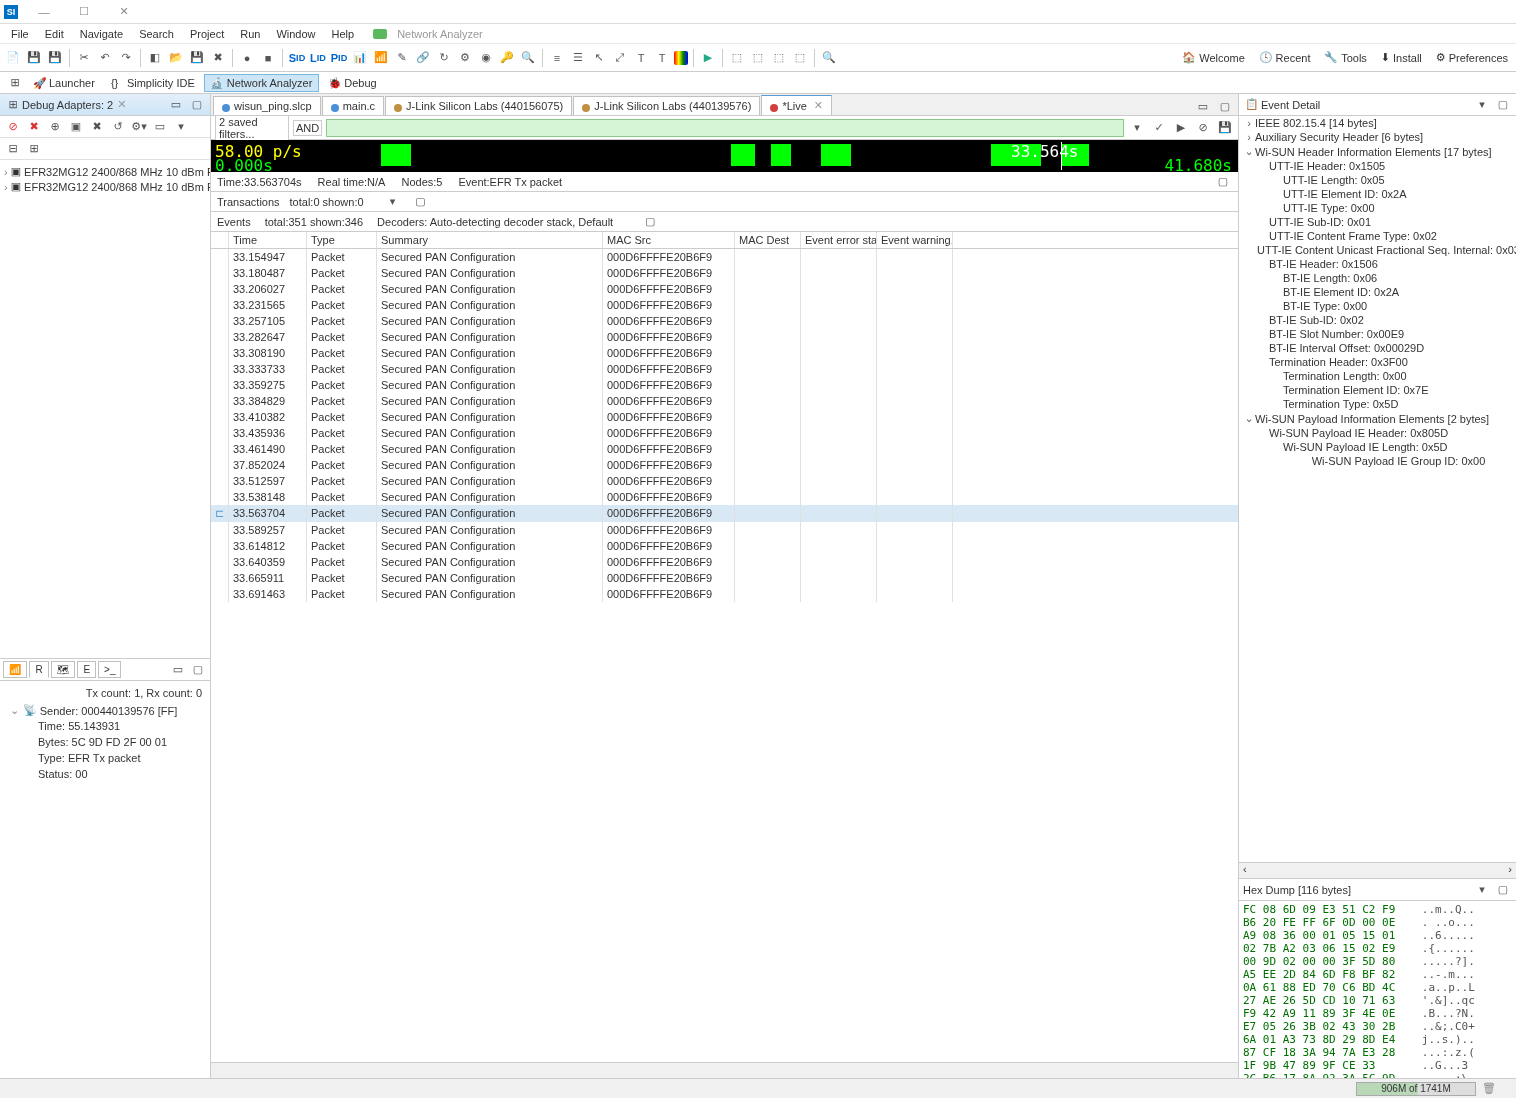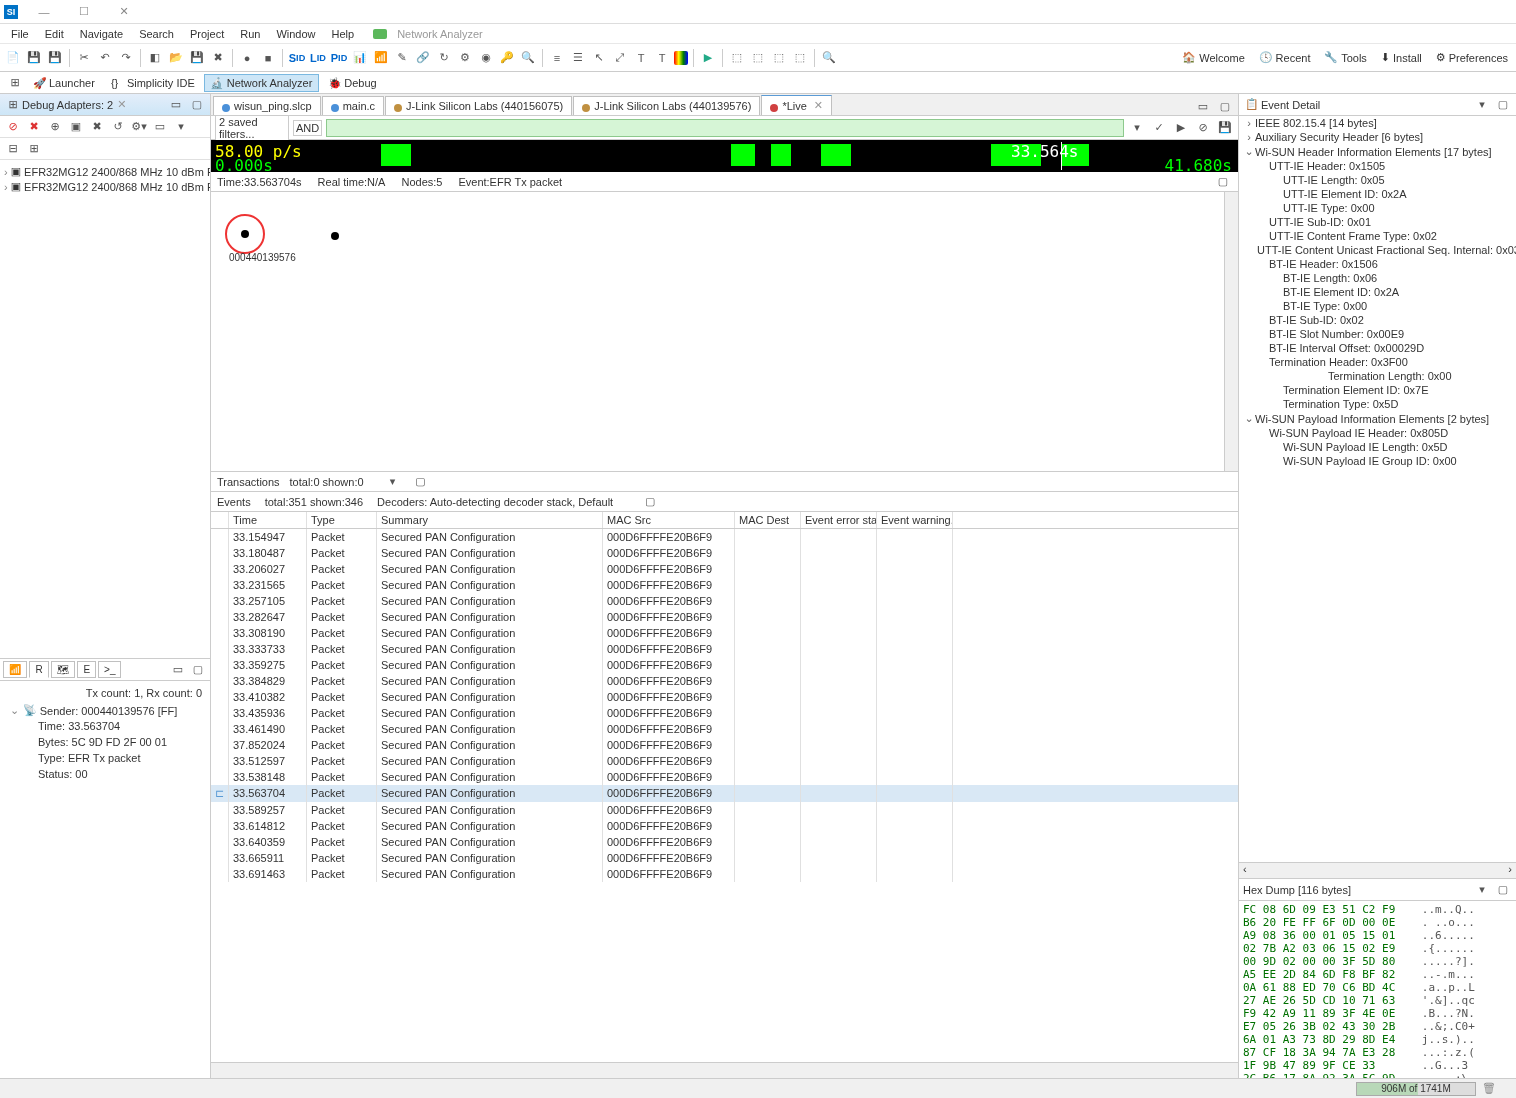--- a/index.html
+++ b/index.html
@@ -260,21 +260,21 @@
         <span class="tbtn">▢</span>
       </div>
       <div style="padding:6px 8px;flex:1">
         <div style="text-align:right;padding-bottom:4px">Tx count: 1, Rx count: 0</div>
         <div class="tree-item">
           <span class="arrow">⌄</span>
           <span style="color:#d33">📡</span>
           <span>Sender: 000440139576 [FF]</span>
         </div>
         <div id="bl-items" style="padding-left:30px">
-            <div style="padding: 2px 0px;">Time: 33.563704</div>
+            <div style="padding: 2px 0px;">Time: 55.143931</div>
             <div style="padding: 2px 0px;">Bytes: 5C 9D FD 2F 00 01</div>
             <div style="padding: 2px 0px;">Type: EFR Tx packet</div>
             <div style="padding: 2px 0px;">Status: 00</div>
           </div>
       </div>
     </div>
   </div>
 
   <div class="centercol">
     <div class="editor-tabs" id="editor-tabs">
@@ -332,27 +332,20 @@
       <div class="tl-label" style="right:6px;top:16px">41.680s</div>
     </div>
     <div class="info-row">
       <span>Time:33.563704s</span>
       <span>Real time:N/A</span>
       <span>Nodes:5</span>
       <span>Event:EFR Tx packet</span>
       <div class="spacer"></div>
       <span class="tbtn">▢</span>
     </div>
-    <div class="map-area">
-      <div class="sel-circle" style="left:14px;top:22px"></div>
-      <div class="node" style="left:30px;top:38px"></div>
-      <div class="node" style="left:120px;top:40px"></div>
-      <div class="node-label" style="left:18px;top:60px">000440139576</div>
-      <div class="scrollv"></div>
-    </div>
     <div class="transactions-hdr">
       <span>Transactions</span>
       <span>total:0 shown:0</span>
       <div class="spacer"></div>
       <span class="tbtn">▾</span>
       <span class="tbtn">▢</span>
     </div>
     <div class="events-hdr">
       <span>Events</span>
       <span>total:351 shown:346</span>
@@ -673,21 +666,21 @@
             <span>BT-IE Slot Number: 0x00E9</span>
           </div>
           <div class="dt-row" style="padding-left: 18px;">
             <span class="dt-arrow"></span>
             <span>BT-IE Interval Offset: 0x00029D</span>
           </div>
           <div class="dt-row" style="padding-left: 18px;">
             <span class="dt-arrow"></span>
             <span>Termination Header: 0x3F00</span>
           </div>
-          <div class="dt-row" style="padding-left: 32px; margin-left: 45px;">
+          <div class="dt-row" style="padding-left: 32px;">
             <span class="dt-arrow"></span>
             <span>Termination Length: 0x00</span>
           </div>
           <div class="dt-row" style="padding-left: 32px;">
             <span class="dt-arrow"></span>
             <span>Termination Element ID: 0x7E</span>
           </div>
           <div class="dt-row" style="padding-left: 32px;">
             <span class="dt-arrow"></span>
             <span>Termination Type: 0x5D</span>
@@ -697,21 +690,21 @@
             <span>Wi-SUN Payload Information Elements [2 bytes]</span>
           </div>
           <div class="dt-row" style="padding-left: 18px;">
             <span class="dt-arrow"></span>
             <span>Wi-SUN Payload IE Header: 0x805D</span>
           </div>
           <div class="dt-row" style="padding-left: 32px;">
             <span class="dt-arrow"></span>
             <span>Wi-SUN Payload IE Length: 0x5D</span>
           </div>
-          <div class="dt-row" style="padding-left: 32px;">
+          <div class="dt-row" style="padding-left: 32px; justify-content: center;">
             <span class="dt-arrow"></span>
             <span>Wi-SUN Payload IE Group ID: 0x00</span>
           </div>
         </div>
       <div style="height:16px;border-top:1px solid #ccc;display:flex;background:#f0f0f0">
         <span style="padding:0 4px">‹</span>
           <div style="flex:1"></div>
           <span style="padding:0 4px">›</span>
       </div>
     </div>

